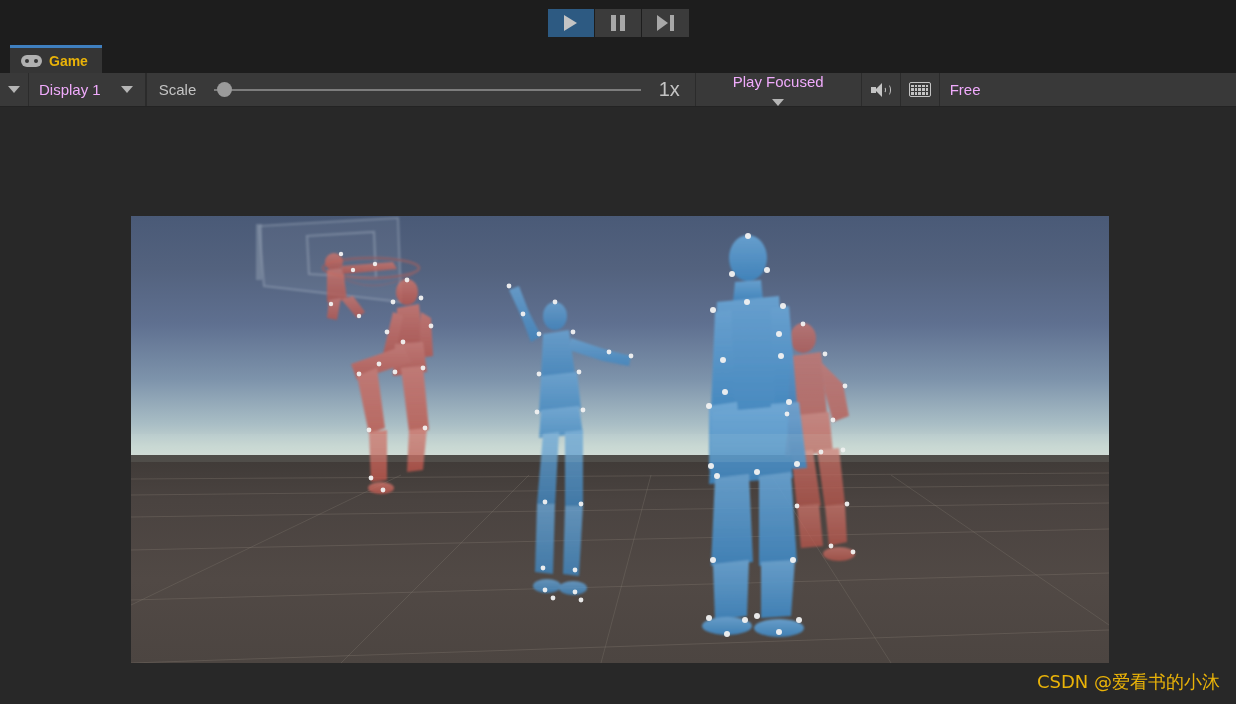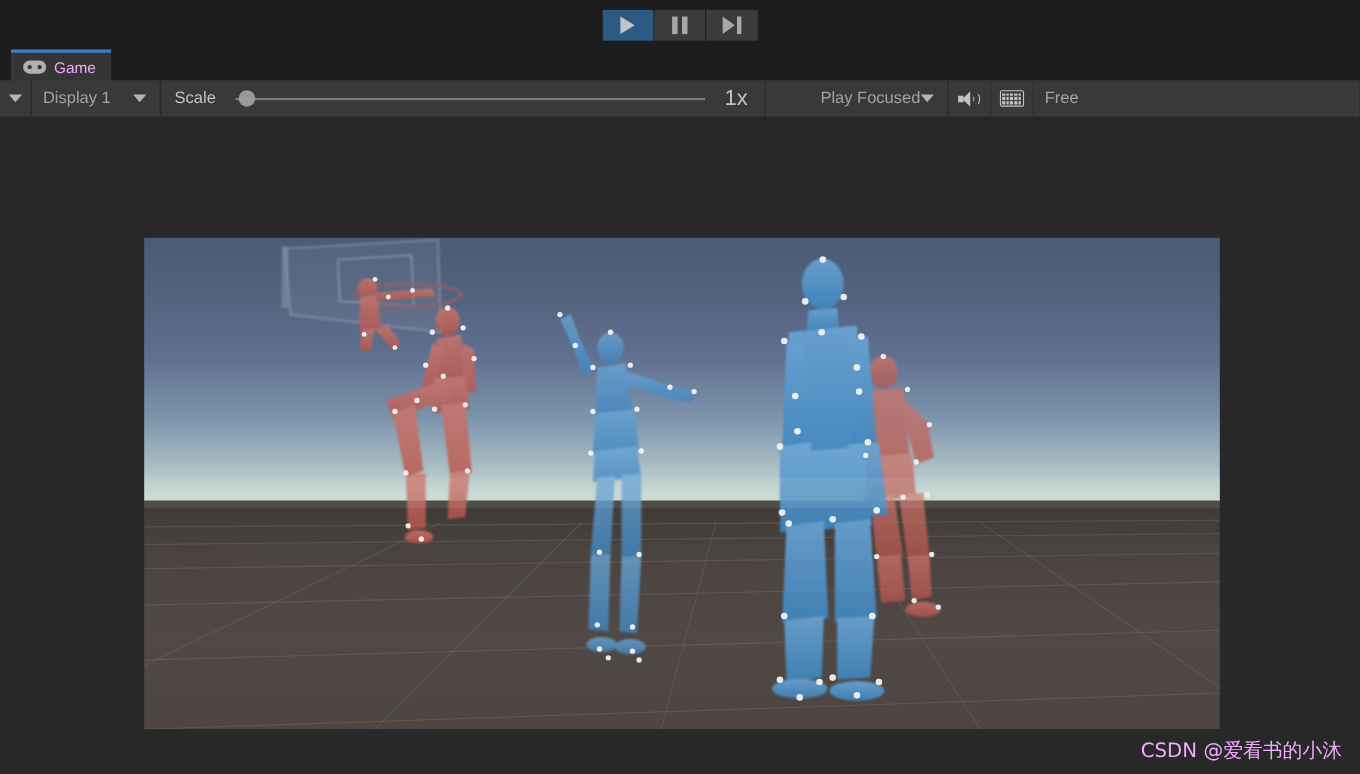--- a/index.html
+++ b/index.html
@@ -51,21 +51,21 @@
     background: #1d1d1d;
   }
   .tab {
     position: absolute; left: 10px; top: 0;
     height: 28px; padding: 0 14px 0 11px;
     background: #353535;
     border-top: 3px solid #3f7fbf;
     display: flex; align-items: center; gap: 7px;
     cursor: pointer;
   }
-  .tab .tablabel { color: #f0abfc; font-size: 14px; }
+  .tab .tablabel { color: #eab308; font-size: 14px; font-weight: bold; }
   .gamepad {
     position: relative;
     width: 21px; height: 12px;
     background: #b0b0b0;
     border-radius: 6px;
   }
   .gamepad::before {
     content: ""; position: absolute;
     left: 4px; top: 4px; width: 4px; height: 4px;
     border-radius: 50%; background: #353535;
@@ -80,21 +80,21 @@
   .gvtoolbar {
     position: absolute; left: 0; top: 73px;
     width: 1236px; height: 34px;
     background: #393939;
     border-bottom: 1px solid #232323;
     display: flex; align-items: stretch;
   }
   .sep { width: 1px; background: #2b2b2b; align-self: stretch; }
   .tb-item {
     display: flex; align-items: center;
-    color: #a3a3a3; font-size: 15px;
+    color: #f0abfc; font-size: 15px;
     padding: 0 10px;
     cursor: pointer;
     white-space: nowrap;
   }
   .caret {
     width: 0; height: 0;
     border-left: 6px solid transparent;
     border-right: 6px solid transparent;
     border-top: 7px solid #b5b5b5;
   }
@@ -119,22 +119,22 @@
     position: absolute; left: 0; right: 0; top: 6px;
     height: 2px; background: #7d7d7d;
   }
   .slider .knob {
     position: absolute; left: 3px;
     width: 15px; height: 15px; border-radius: 50%;
     background: #9a9a9a;
   }
   .tb-scale .val { color: #c4c4c4; font-size: 20px; min-width: 22px; }
   .tb-focus {
-    width: 165px; justify-content: flex-end;
-    padding-left: 12px; padding-right: 12px;
+    width: 165px; justify-content: space-between;
+    padding-left: 12px; padding-right: 12px; flex-direction: column;
   }
   .tb-icon {
     width: 38px; display: flex; align-items: center; justify-content: center;
     cursor: pointer;
   }
   .spk { position: relative; width: 20px; height: 14px; }
   .spk .body {
     position: absolute; left: 0; top: 4px;
     width: 5px; height: 6px; background: #c4c4c4;
   }
@@ -180,21 +180,21 @@
   }
   .ground {
     position: absolute; left: 0; top: 239px; width: 100%; height: 208px;
     background: linear-gradient(to bottom, #3f3a37 0%, #4a4340 22%, #514945 60%, #4c4541 100%);
   }
   .gridlines { position: absolute; left: 0; top: 239px; width: 100%; height: 208px; }
 
   
   .watermark {
     position: absolute; right: 16px; bottom: 10px;
-    color: #f0abfc; font-size: 18px;
+    color: #eab308; font-size: 18px;
     font-family: "DejaVu Sans", sans-serif;
   }
 </style>
 </head>
 <body>
 
 <div class="topbar">
   <div class="playgroup">
     <div class="pbtn active">
       <span class="glyph-play"></span>

